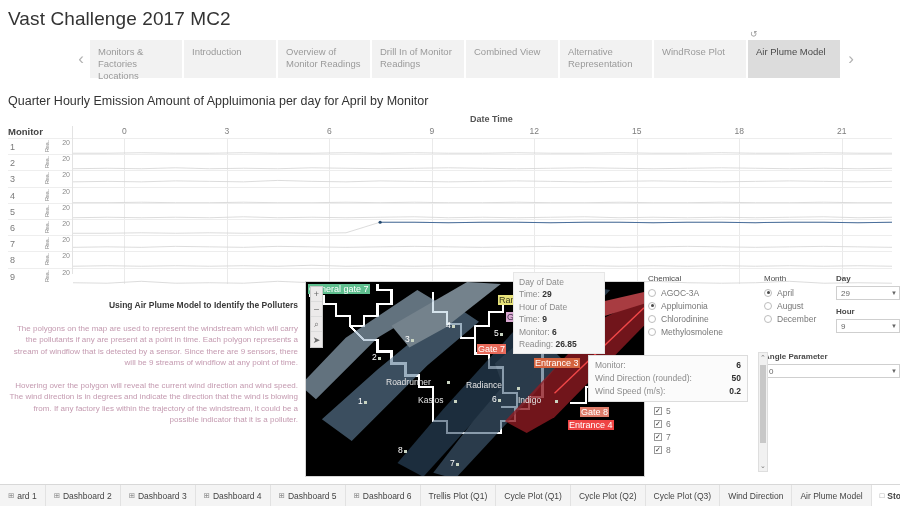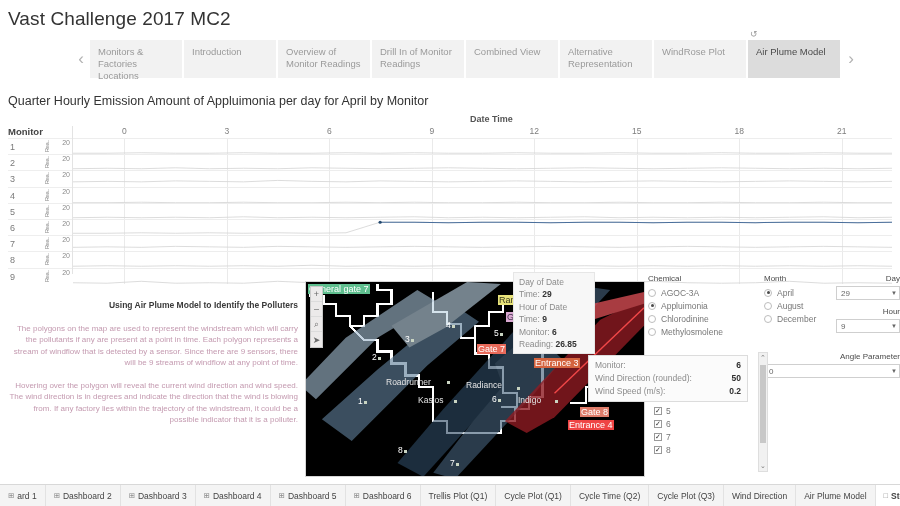--- a/index.html
+++ b/index.html
@@ -148,21 +148,21 @@
   .vgrid {
     position:absolute; top:0; bottom:0;
     width:1px; background:#eaeaea;
   }
   .spark { position:absolute; left:0; top:0; width:100%; height:100%; }
 
   
   .chart-tooltip {
     position:absolute;
     left:505px; top:158px;
-    width:82px;
+    width:92px;
     background:#f7f7f7;
     border:1px solid #e6e6e6;
     font-size:8.5px;
     line-height:12.4px;
     color:#8b8b8b;
     padding:3px 5px;
     z-index:20;
   }
   .chart-tooltip b { color:#333; font-weight:bold; }
 
@@ -250,21 +250,21 @@
     color:#8b8b8b;
     padding:3px 6px;
     z-index:40;
   }
   .map-tooltip .row { display:flex; justify-content:space-between; }
   .map-tooltip .row b { color:#2f2f2f; font-weight:bold; }
 
   
   .ctrl-area { position:absolute; left:648px; top:274px; width:252px; height:205px; }
   .ctrl-lbl { font-size:8px; color:#4a4a4a; margin-bottom:3px; }
-  .ctrl-lbl.b { font-weight:normal;text-align:right; }
+  .ctrl-lbl.b { font-weight:bold; }
   .radio-row, .check-row {
     display:flex; align-items:center;
     font-size:8.5px; color:#777;
     height:13px;
     cursor:pointer;
   }
   .radio {
     width:8px; height:8px; border:1px solid #bdbdbd;
     border-radius:50%; margin-right:5px;
     display:inline-block; position:relative; background:#fff;
@@ -780,21 +780,21 @@
         <span class="ticon">⊞</span>
         <span>Dashboard 6</span>
       </div>
       <div class="tab">
         <span>Trellis Plot (Q1)</span>
       </div>
       <div class="tab">
         <span>Cycle Plot (Q1)</span>
       </div>
       <div class="tab">
-        <span>Cycle Time (Q2)</span>
+        <span>Cycle Plot (Q2)</span>
       </div>
       <div class="tab">
         <span>Cycle Plot (Q3)</span>
       </div>
       <div class="tab">
         <span>Wind Direction</span>
       </div>
       <div class="tab">
         <span>Air Plume Model</span>
       </div>

